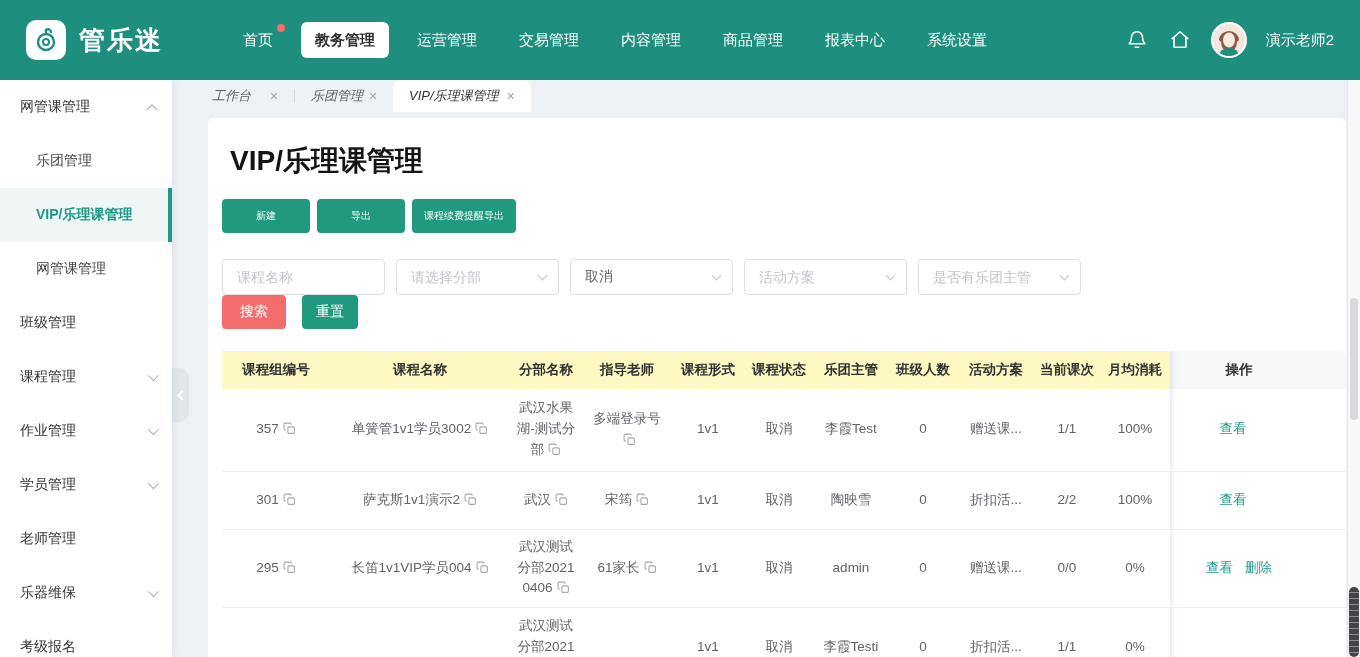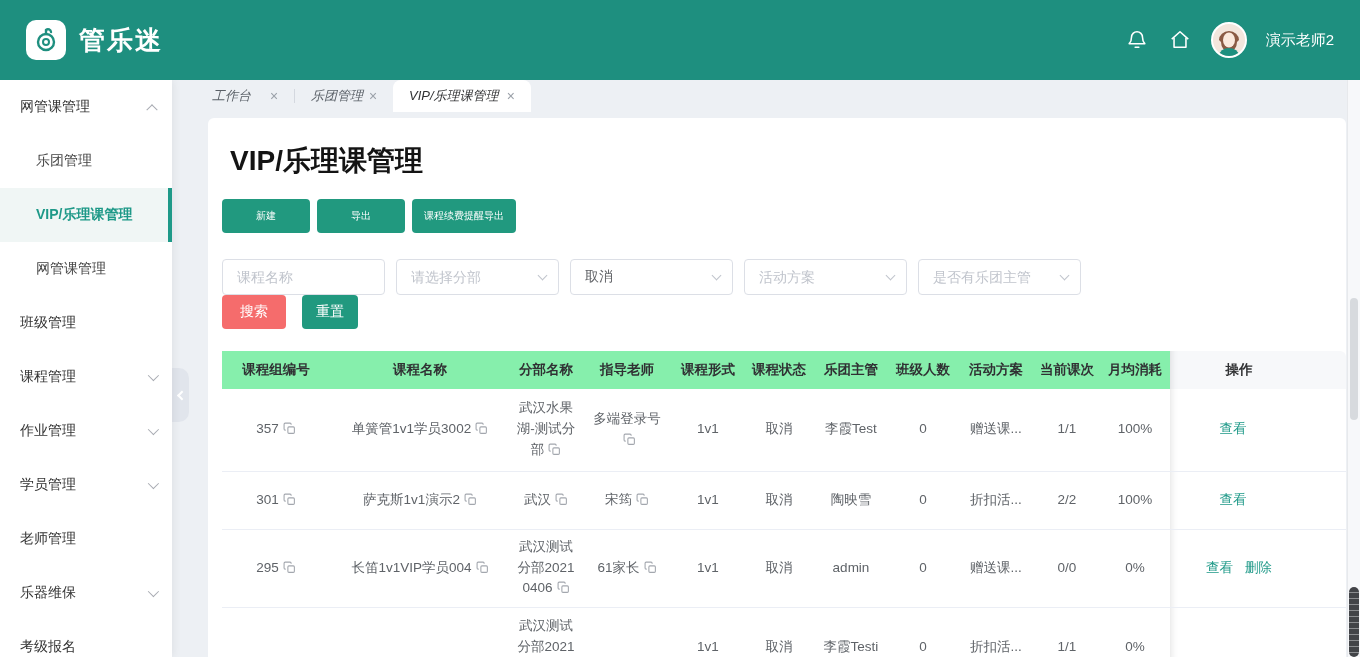--- a/index.html
+++ b/index.html
@@ -51,21 +51,21 @@
   .field input::placeholder { color:#c0c4cc; }
   .field.noarrow input { padding-right:14px; }
   .field .sel-chev { position:absolute; right:13px; top:13px; width:7px; height:7px; border-right:1.5px solid #c0c4cc; border-bottom:1.5px solid #c0c4cc; transform:rotate(45deg); pointer-events:none; }
   .action-row { display:flex; gap:16px; }
   .btn-search { height:34px; width:64px; background:#f56c6c; color:#fff; border:none; border-radius:4px; font-size:14px; cursor:pointer; font-family:inherit; }
   .btn-reset { height:34px; width:56px; background:#21997F; color:#fff; border:none; border-radius:4px; font-size:14px; cursor:pointer; font-family:inherit; }
 
   
   .tablewrap { margin-top:22px; }
   table { border-collapse:collapse; table-layout:fixed; width:1124px; }
-  th { height:38px; background:#86efac; font-size:13.5px; color:#303133; font-weight:700; text-align:center; }
+  th { height:38px; background:#fef9c3; font-size:13.5px; color:#303133; font-weight:700; text-align:center; }
   th.opcol, th.endcol { background:#f7f8fa; }
   th.opcol { box-shadow:inset 10px 0 8px -10px rgba(0,0,0,0.15); }
   th.endcol { border-radius:0 6px 0 0; }
   td { border-bottom:1px solid #ebeef5; font-size:13.5px; color:#5f6368; text-align:center; vertical-align:middle; padding:6px 4px; word-break:break-all; line-height:1.55; }
   td.opcol { box-shadow:inset 10px 0 8px -10px rgba(0,0,0,0.15); }
   tr.h82 td { height:82px; } tr.h58 td { height:58px; } tr.h78 td { height:78px; } tr.h80 td { height:80px; }
   .copy-ic { display:inline-block; vertical-align:-2px; margin-left:4px; cursor:pointer; }
   .lnk { color:#1E9988; cursor:pointer; margin:0 6px; white-space:nowrap; }
 
   
@@ -81,20 +81,30 @@
 <div class="navbar">
   <div class="logo">
     <div class="logo-box">
       <svg width="26" height="26" viewBox="0 0 26 26">
         <circle cx="13" cy="15" r="8" fill="none" stroke="#1E8F7F" stroke-width="2.4"></circle>
         <circle cx="13" cy="15" r="3" fill="none" stroke="#1E8F7F" stroke-width="2"></circle>
         <path d="M13 7 L13 3 a3 3 0 0 1 5 2" fill="none" stroke="#1E8F7F" stroke-width="2.4" stroke-linecap="round"></path>
       </svg>
     </div>
     <span class="logo-text">管乐迷</span>
+  </div>
+  <div class="nav-menu">
+    <div class="nav-item"><span>首页</span><span class="nav-dot"></span></div>
+    <div class="nav-item active">教务管理</div>
+    <div class="nav-item">运营管理</div>
+    <div class="nav-item">交易管理</div>
+    <div class="nav-item">内容管理</div>
+    <div class="nav-item">商品管理</div>
+    <div class="nav-item">报表中心</div>
+    <div class="nav-item">系统设置</div>
   </div>
   <div class="nav-right">
     <div class="nav-icon">
       <svg width="22" height="22" viewBox="0 0 24 24" fill="none" stroke="#fff" stroke-width="1.7" stroke-linecap="round" stroke-linejoin="round">
         <path d="M6 9a6 6 0 1 1 12 0c0 4 1.5 6 2.5 7H3.5C4.5 15 6 13 6 9z"></path>
           <path d="M10 20h4"></path>
       </svg>
     </div>
     <div class="nav-icon">
       <svg width="22" height="22" viewBox="0 0 24 24" fill="none" stroke="#fff" stroke-width="1.7" stroke-linejoin="round">

